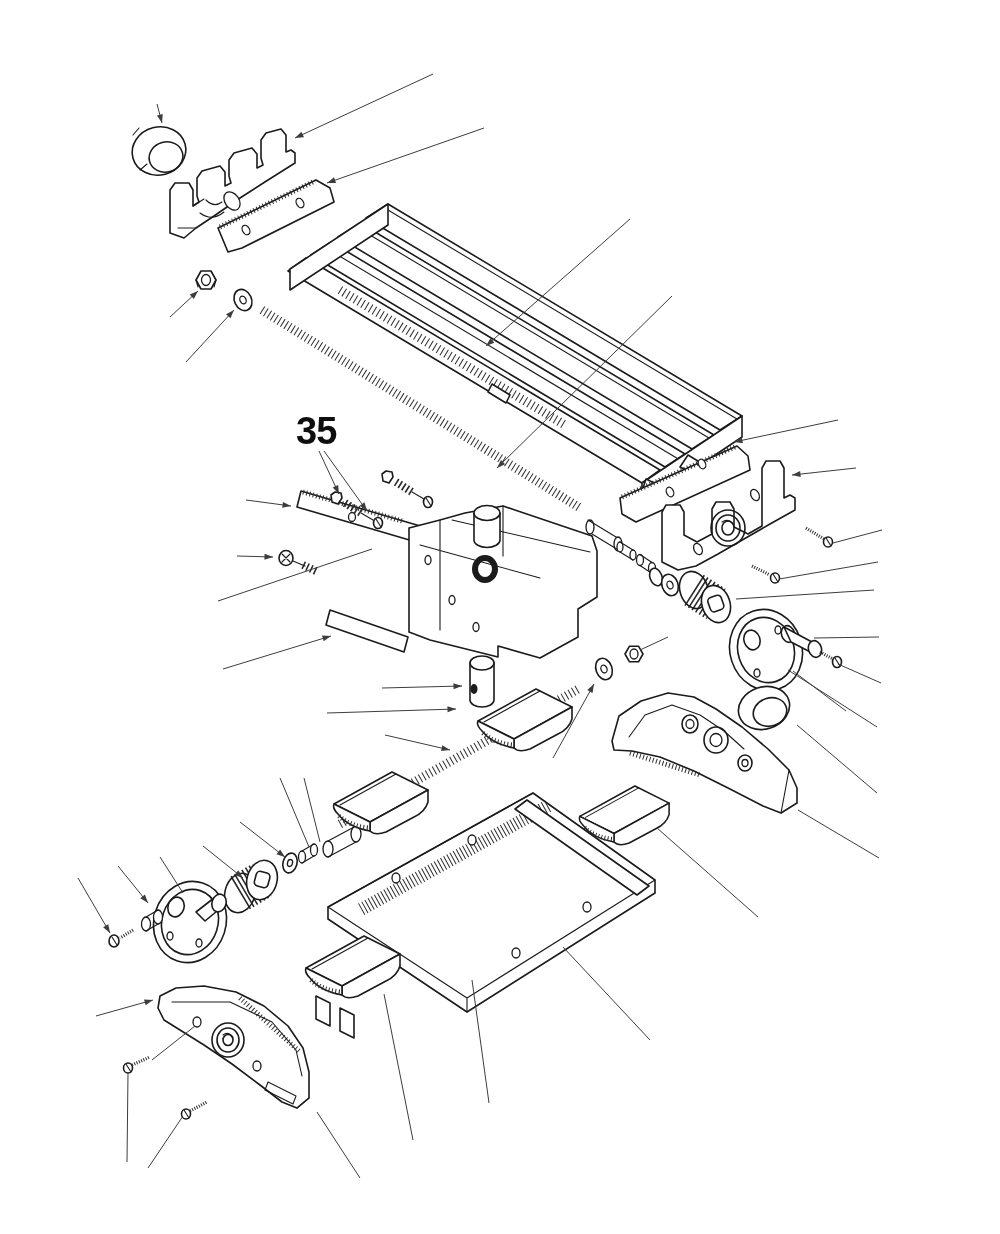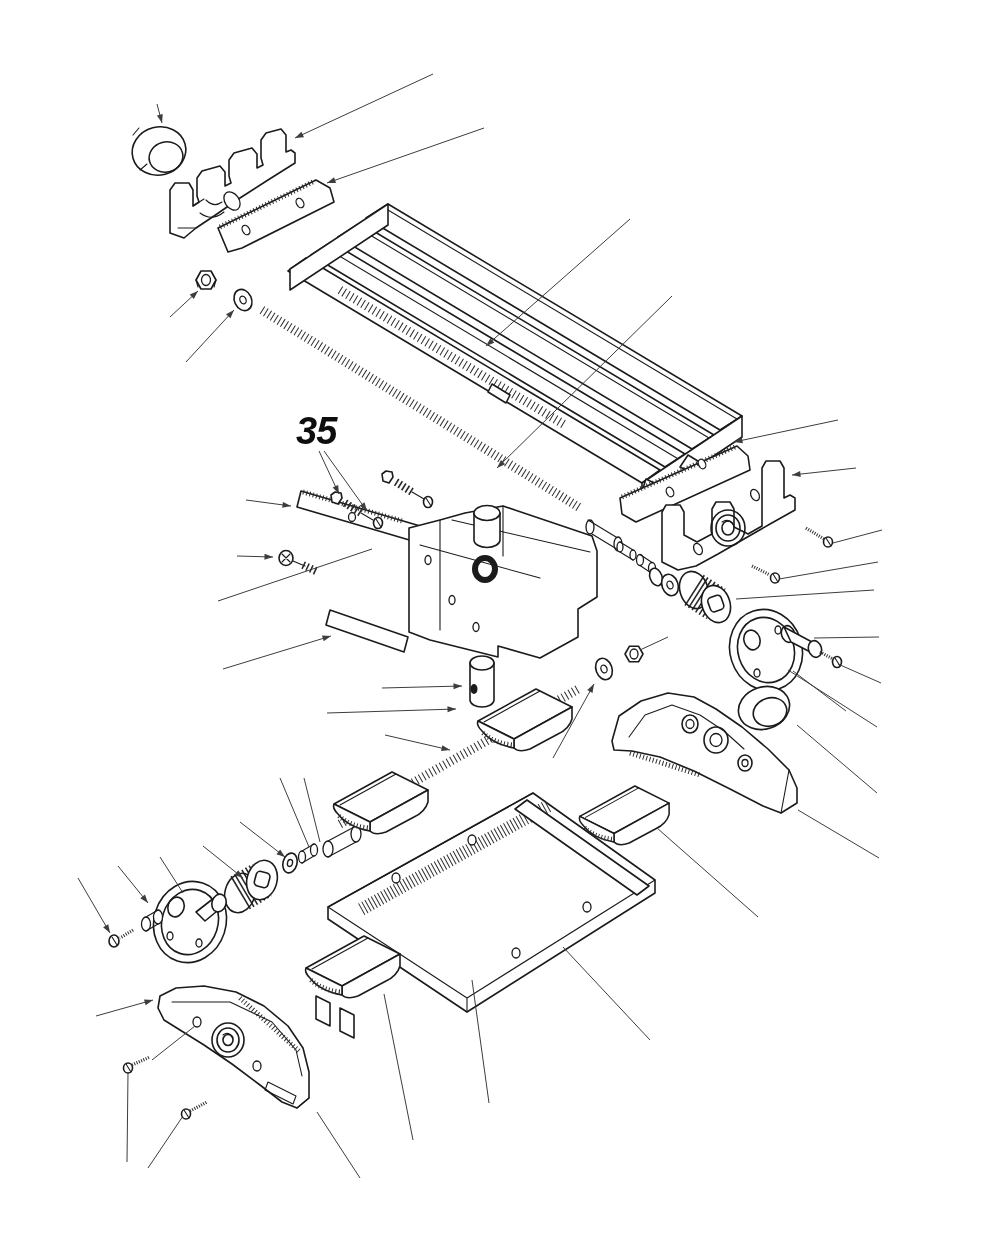--- a/index.html
+++ b/index.html
@@ -1,16 +1,16 @@
 <!DOCTYPE html>
 <html><head>
 <meta charset="utf-8">
 <style>
   html,body{margin:0;padding:0;background:#ffffff;font-family:"Liberation Sans",sans-serif;}
-  .stage{position:relative;width:1000px;height:1234px;background:#ffffff;overflow:hidden;font-style:italic;}
+  .stage{position:relative;width:1000px;height:1234px;background:#ffffff;overflow:hidden;}
   svg{position:absolute;left:0;top:0;}
   
   .p  {fill:#ffffff;stroke:#1b1b1b;stroke-width:1.6;stroke-linejoin:round;stroke-linecap:round;}
   .pn {fill:none;stroke:#1b1b1b;stroke-width:1.6;stroke-linejoin:round;stroke-linecap:round;}
   .d  {fill:none;stroke:#1b1b1b;stroke-width:1.1;stroke-linejoin:round;stroke-linecap:round;}
   .hole{fill:#ffffff;stroke:#1b1b1b;stroke-width:1.3;}
   .dark{fill:#1b1b1b;stroke:none;}
   .ring{fill:none;stroke:#1b1b1b;stroke-width:6;}
   
   .thr {fill:none;stroke:#2e2e2e;stroke-width:9;stroke-dasharray:1 3;}

